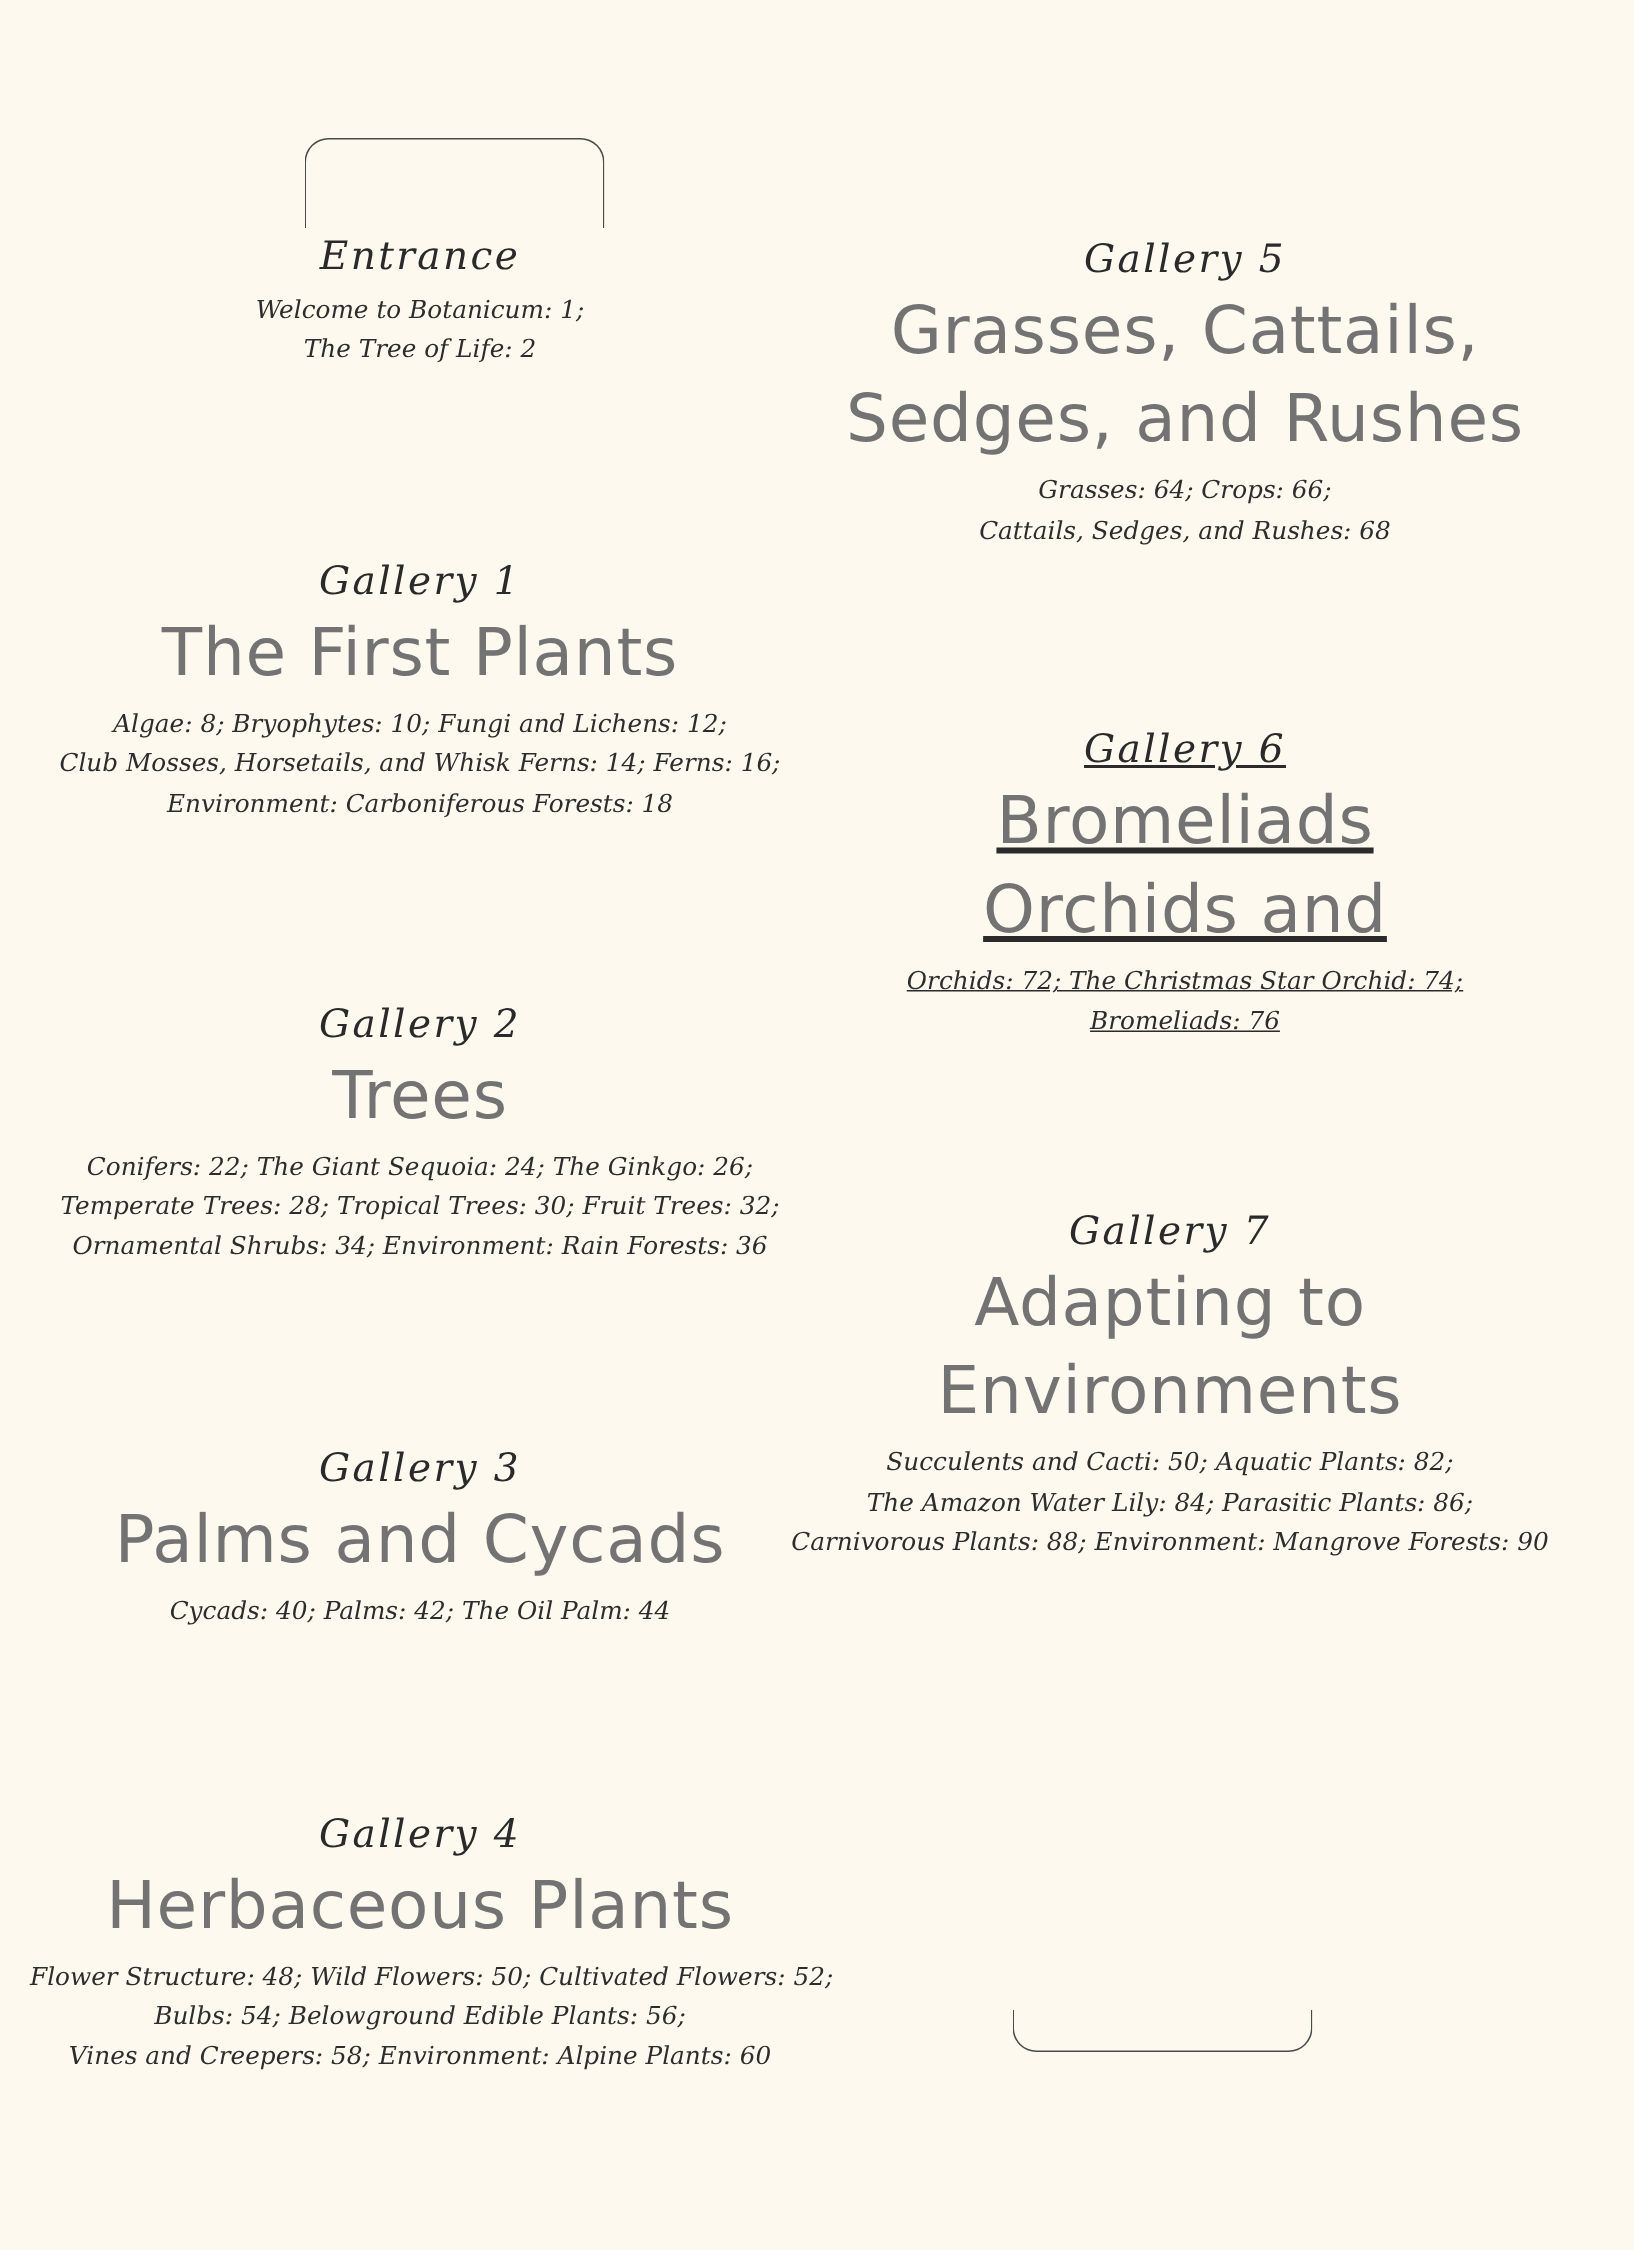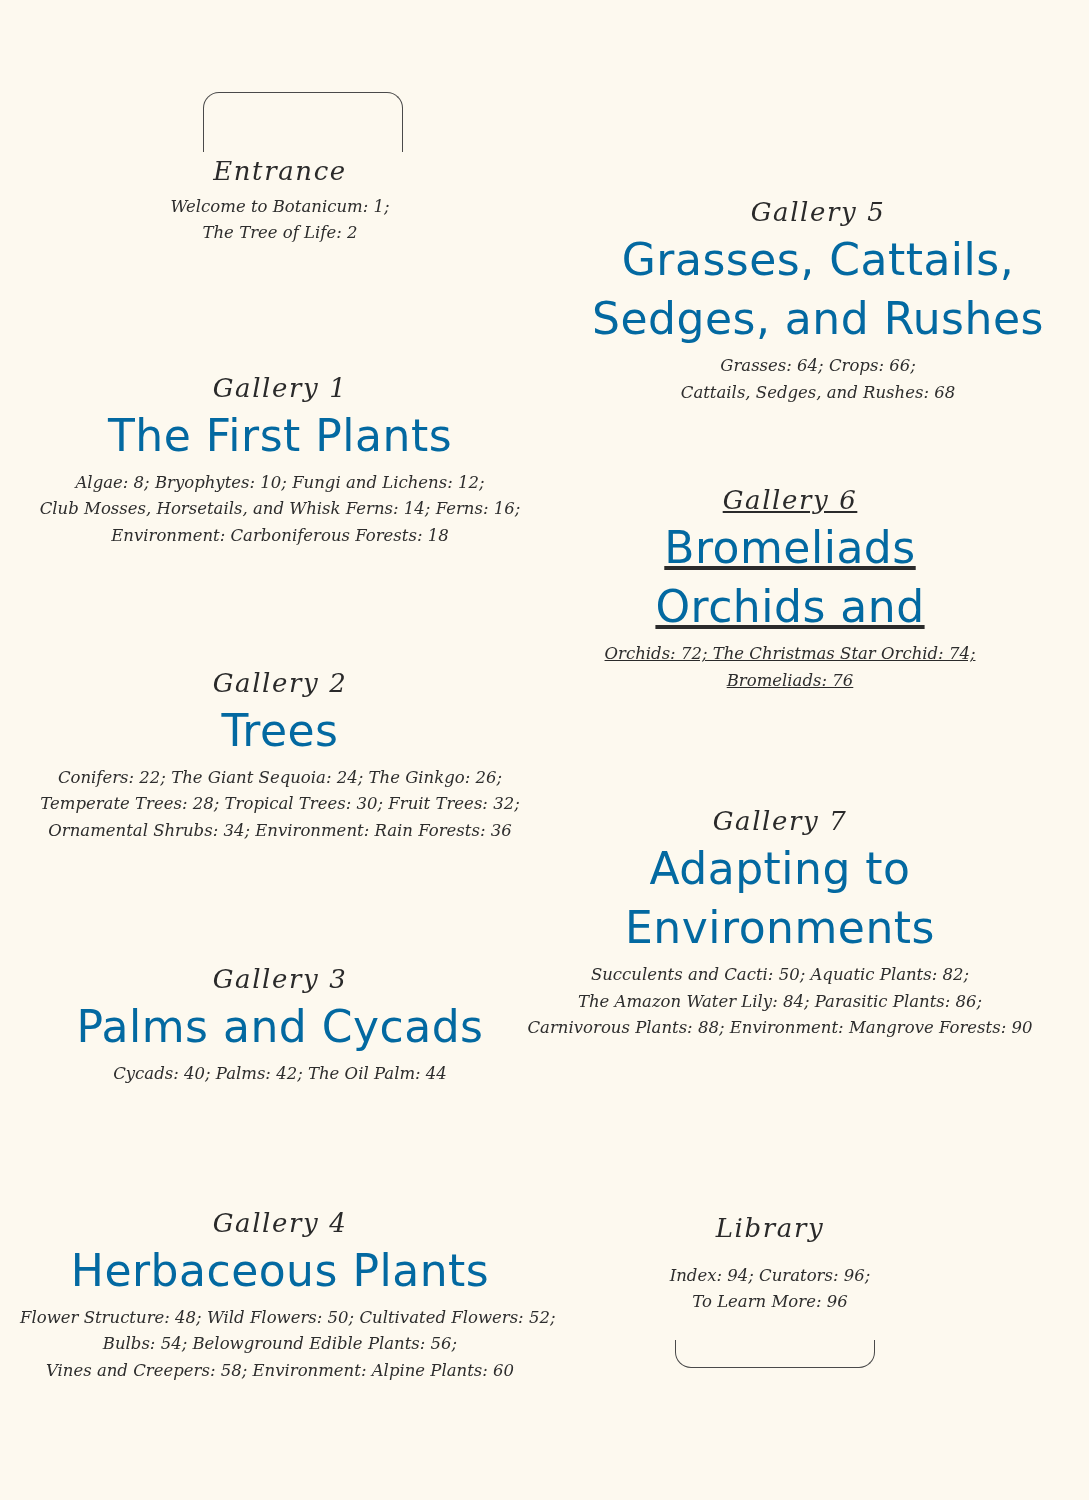--- a/index.html
+++ b/index.html
@@ -59,42 +59,42 @@
     letter-spacing: 1.6px;
     color: #2a2a2a;
     margin: 0 0 6px 0;
     line-height: 1.25;
   }
   .gallery-title {
     font-family: "DejaVu Sans", sans-serif;
     font-size: 40px;
     font-weight: 400;
     letter-spacing: 0.5px;
-    color: #0369a1;
+    color: #737373;
     margin: 0 0 10px 0;
     line-height: 1.12;
   }
   .entries {
     font-family: "DejaVu Serif", serif;
     font-style: italic;
     font-size: 16.5px;
     line-height: 1.62;
     color: #2d2d2d;
     margin: 0;
   }
   .entries div { white-space: nowrap; }
 
   
   .sec-entrance { position: absolute; left: 45px; top: 155px; width: 470px; }
   .sec-g1 { position: absolute; left: 30px; top: 372px; width: 500px; }
   .sec-g2 { position: absolute; left: 30px; top: 667px; width: 500px; }
   .sec-g3 { position: absolute; left: 30px; top: 963px; width: 500px; }
   .sec-g4 { position: absolute; left: 20px; top: 1207px; width: 520px; }
 
-  .sec-g5 { position: absolute; left: 558px; top: 157px; width: 520px; margin-top: 39px; }
+  .sec-g5 { position: absolute; left: 530px; top: 157px; width: 520px; }
   .sec-g6 { position: absolute; left: 540px; top: 484px; width: 500px; text-decoration: underline; }
   .sec-g7 { position: absolute; left: 510px; top: 805px; width: 540px; }
   .sec-library { position: absolute; left: 560px; top: 1212px; width: 420px; }
 
   .title-big {
     font-size: 44px;
   }
 </style>
 </head>
 <body>
@@ -174,21 +174,14 @@
     <div class="gallery-label">Gallery 7</div>
     <div class="gallery-title title-big">Adapting to</div>
     <div class="gallery-title title-big">Environments</div>
     <div class="entries">
       <div>Succulents and Cacti: 50; Aquatic Plants: 82;</div>
       <div>The Amazon Water Lily: 84; Parasitic Plants: 86;</div>
       <div>Carnivorous Plants: 88; Environment: Mangrove Forests: 90</div>
     </div>
   </div>
 
-  <div class="section sec-library">
-    <div class="gallery-label">Library</div>
-    <div class="entries" style="margin-top:18px;">
-      <div>Index: 94; Curators: 96;</div>
-      <div>To Learn More: 96</div>
-    </div>
-  </div>
 
 </div>
 
 </body></html>

